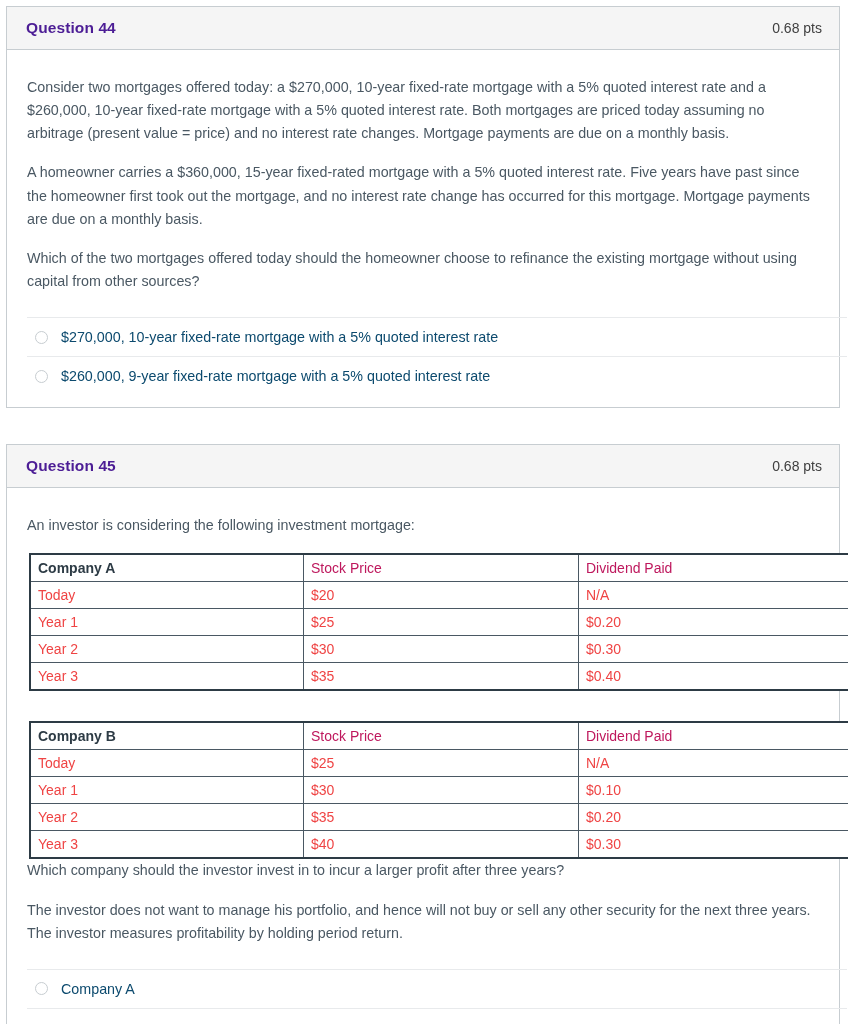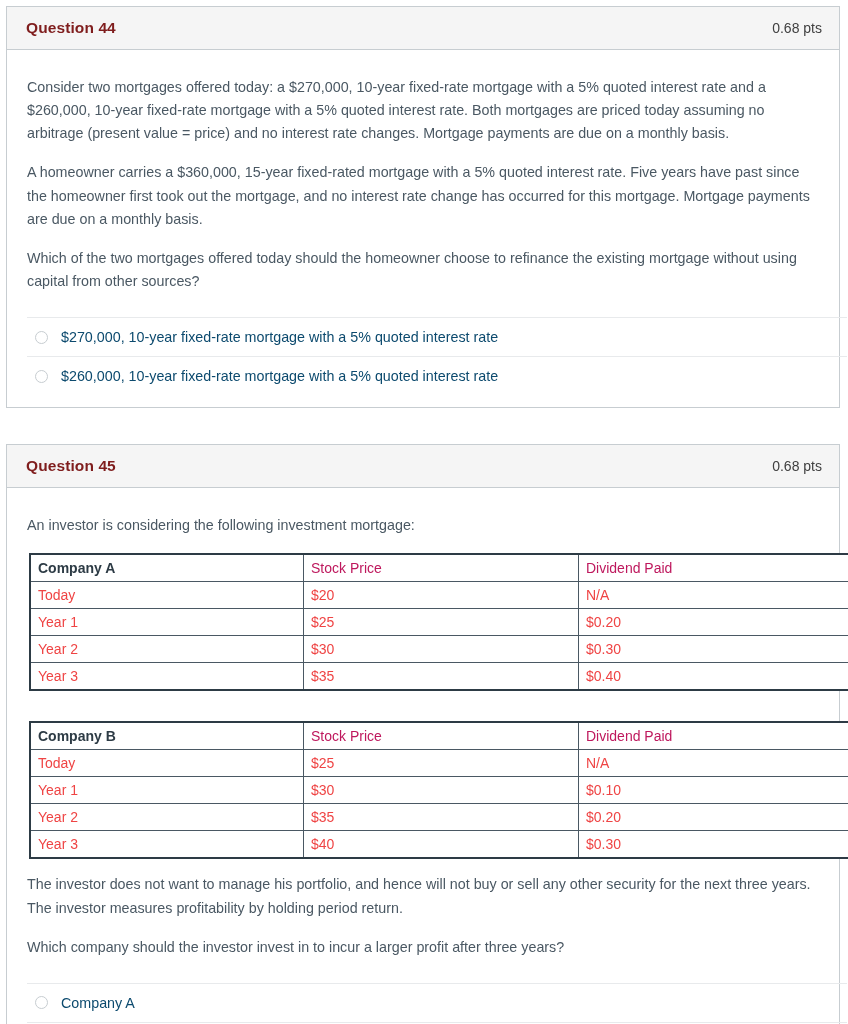--- a/index.html
+++ b/index.html
@@ -38,21 +38,21 @@
     height: 43px;
     display: flex;
     align-items: center;
     justify-content: space-between;
     padding: 0 17px 0 19px;
     box-sizing: border-box;
   }
   .question-title {
     font-size: 15.5px;
     font-weight: bold;
-    color: #7f1d1d;
+    color: #4c1d95;
     letter-spacing: 0.1px;
   }
   .question-points {
     font-size: 14px;
     color: #404040;
   }
 
   .question-body {
     padding: 26px 20px 0 20px;
   }
@@ -155,21 +155,21 @@
       <p class="qtext">A homeowner carries a $360,000, 15-year fixed-rated mortgage with a 5% quoted interest rate. Five years have past since the homeowner first took out the mortgage, and no interest rate change has occurred for this mortgage. Mortgage payments are due on a monthly basis.</p>
       <p class="qtext">Which of the two mortgages offered today should the homeowner choose to refinance the existing mortgage without using capital from other sources?</p>
 
       <div class="answers">
         <div class="answer-row">
           <span class="answer-radio"></span>
           <span class="answer-label">$270,000, 10-year fixed-rate mortgage with a 5% quoted interest rate</span>
         </div>
         <div class="answer-row">
           <span class="answer-radio"></span>
-          <span class="answer-label">$260,000, 10-year fixed-rate mortgage with a 5% quoted interest rate</span>
+          <span class="answer-label">$260,000, 9-year fixed-rate mortgage with a 5% quoted interest rate</span>
         </div>
       </div>
     </div>
   </div>
 
   <div class="question-card">
     <div class="question-header">
       <span class="question-title">Question 45</span>
       <span class="question-points">0.68 pts</span>
     </div>
@@ -233,22 +233,22 @@
             <td>$0.20</td>
           </tr>
           <tr>
             <td>Year 3</td>
             <td>$40</td>
             <td>$0.30</td>
           </tr>
         </tbody>
       </table>
 
+      <p class="qtext">Which company should the investor invest in to incur a larger profit after three years?</p>
       <p class="qtext after-table">The investor does not want to manage his portfolio, and hence will not buy or sell any other security for the next three years. The investor measures profitability by holding period return.</p>
-      <p class="qtext">Which company should the investor invest in to incur a larger profit after three years?</p>
 
       <div class="answers wide">
         <div class="answer-row">
           <span class="answer-radio"></span>
           <span class="answer-label">Company A</span>
         </div>
         <div class="answer-row">
           
           
         </div>

